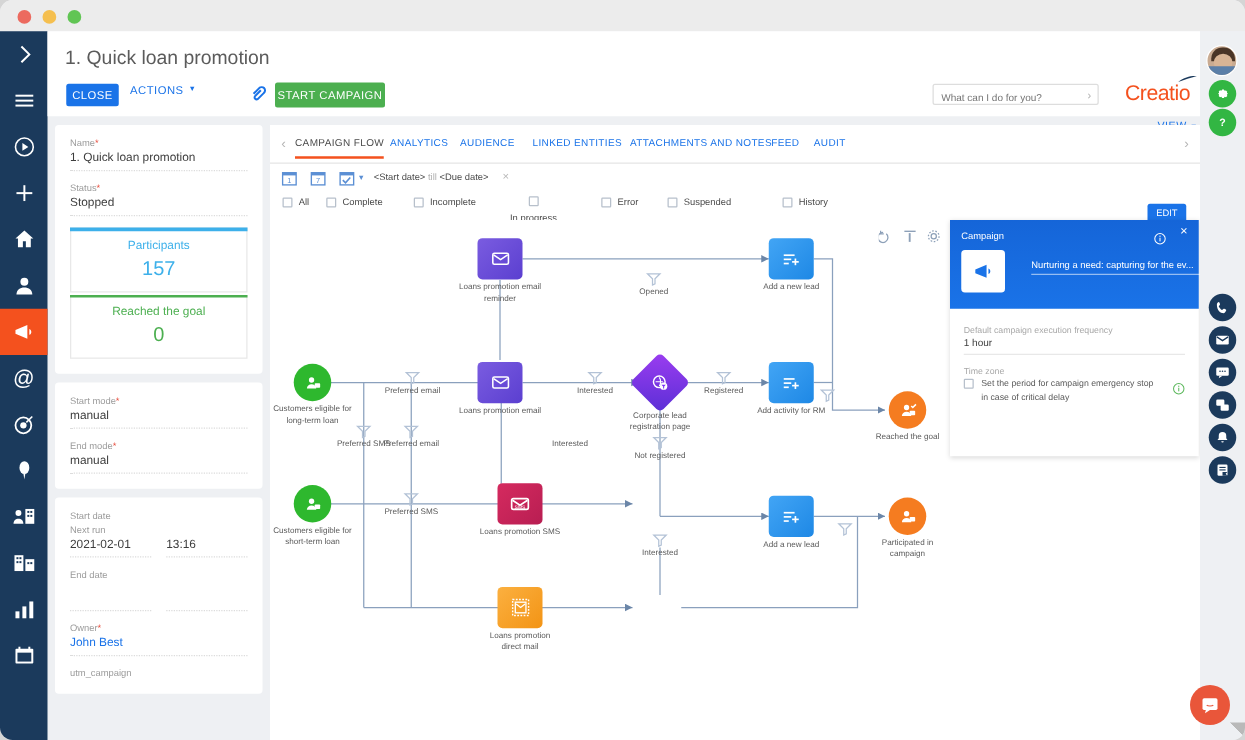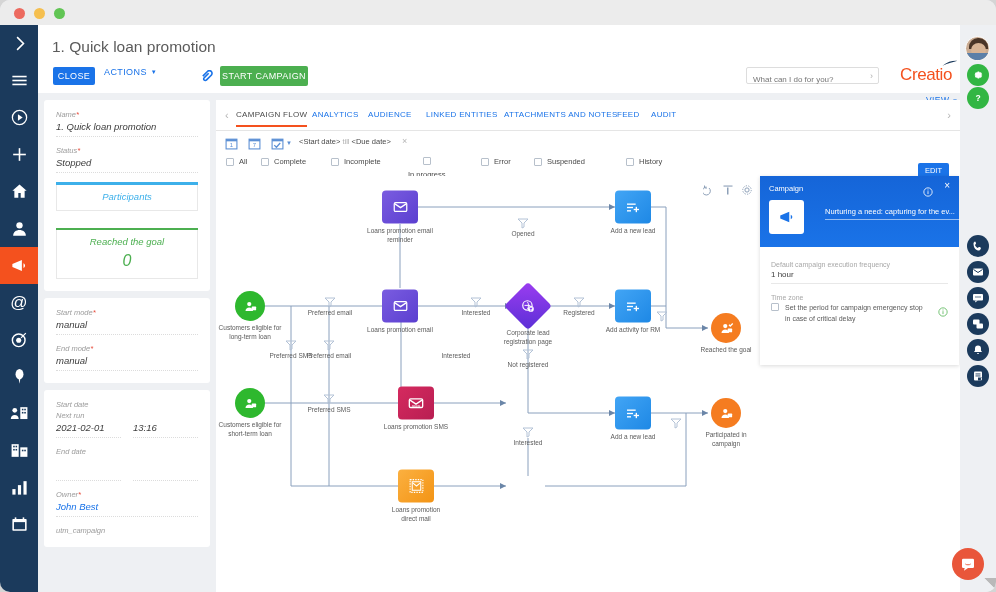--- a/index.html
+++ b/index.html
@@ -50,27 +50,27 @@
   .srch input { border:0; outline:0; width:108px; height:15px; margin:0 0 0 6px; font-size:8px;
     color:#9a9a9a; font-family:"Liberation Sans",sans-serif; background:transparent; }
   .srch .ch { position:absolute; right:5px; top:3px; font-size:9px; color:#b0b0b0; }
   .logo { position:absolute; left:862px; top:40px; font-size:17px; color:#f4511e;
     font-family:"Liberation Sans",sans-serif; letter-spacing:-0.4px; }
   .logo .sw { position:absolute; left:42px; top:-5px; width:16px; height:7px; }
   .viewbtn { position:absolute; left:888px; top:70px; font-size:8.5px; color:#1a73e8; letter-spacing:.4px; }
 
   
   .lpanel { position:absolute; left:44px; top:100px; width:166px; }
-  .card { background:#fff; border-radius:3px; padding:10px 12px 12px; margin-bottom:7px;font-style:italic; }
+  .card { background:#fff; border-radius:3px; padding:10px 12px 12px; margin-bottom:7px; }
   .fl { font-size:7.5px; color:#9b9b9b; margin-bottom:2px; }
   .fl .req { color:#e74c3c; }
   .fv { font-size:9.5px; color:#3d3d3d; border-bottom:1px dotted #dcdcdc; padding-bottom:4px; margin-bottom:9px; }
   .fv.link { color:#1a73e8; }
   .fv.empty { min-height:11px; }
-  .metric { border:1px solid #e8e8e8; text-align:center; padding:4px 0 8px; margin-bottom:17px; }
+  .metric { border:1px solid #e8e8e8; text-align:center; padding:4px 0 8px; margin-bottom:2px; }
   .metric .bar { height:2.5px; margin:-5px -1px 6px; }
   .metric .mt { font-size:9.5px; }
   .metric .mv { font-size:16px; margin-top:5px; }
   .row2 { display:flex; gap:12px; }
   .row2 .fv { flex:1; }
 
   
   .cpanel { position:absolute; left:216px; top:100px; width:744px; height:492px; background:#fff; }
   .tabs { position:absolute; left:0; top:0; width:744px; height:31px; border-bottom:1px solid #e5e5e5; }
   .tab { position:absolute; top:10px; font-size:8px; letter-spacing:.3px; color:#1a73e8; cursor:pointer; }
@@ -268,20 +268,21 @@
 
   <div class="lpanel">
     <div class="card">
       <div class="fl"><span>Name</span><span class="req">*</span></div>
       <div class="fv">1. Quick loan promotion</div>
       <div class="fl"><span>Status</span><span class="req">*</span></div>
       <div class="fv">Stopped</div>
       <div class="metric">
         <div class="bar" style="background:#3db0ea;"></div>
         <div class="mt" style="color:#3db0ea;">Participants</div>
+        <div class="mv" style="color:#3db0ea;">157</div>
       </div>
       <div class="metric" style="margin-bottom:0;">
         <div class="bar" style="background:#4caf50;"></div>
         <div class="mt" style="color:#4caf50;">Reached the goal</div>
         <div class="mv" style="color:#4caf50;">0</div>
       </div>
     </div>
 
     <div class="card">
       <div class="fl"><span>Start mode</span><span class="req">*</span></div>

